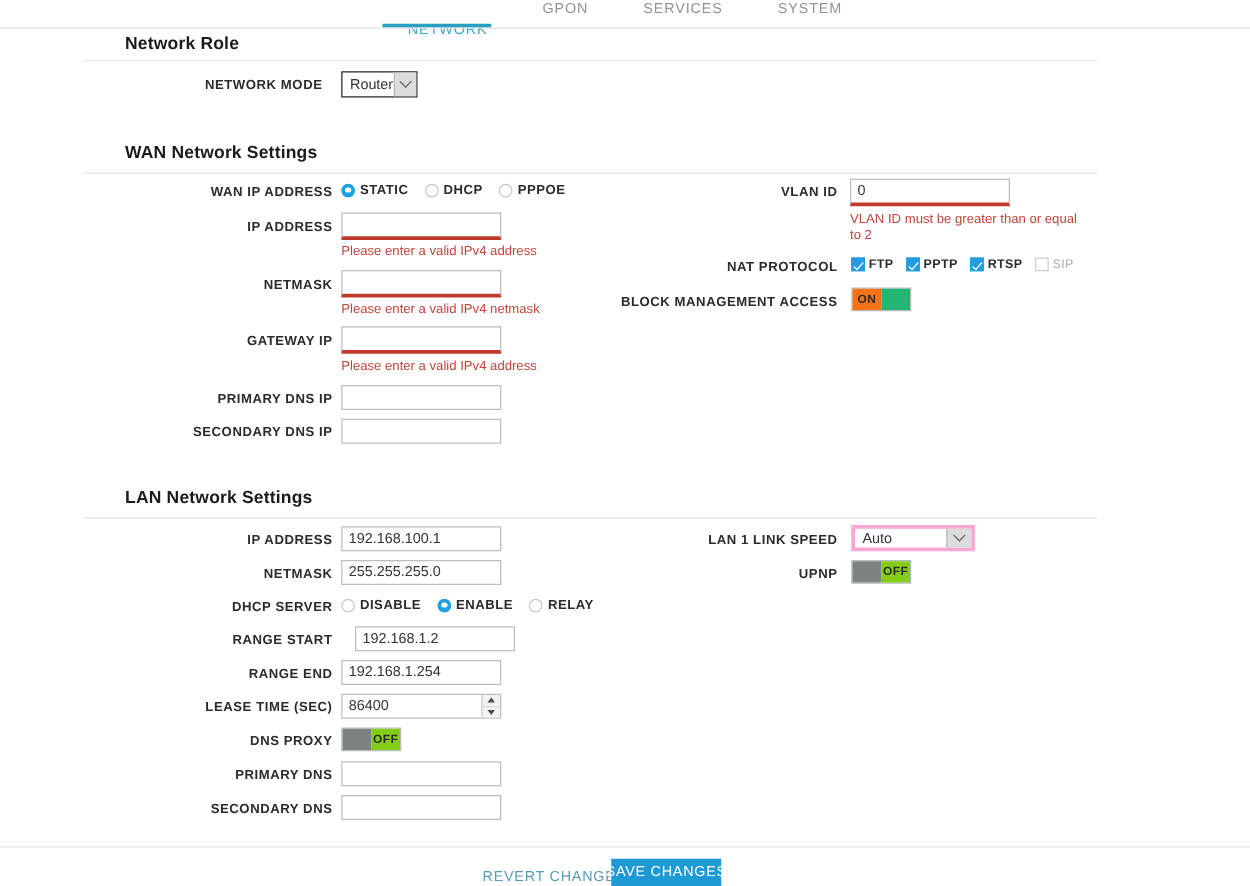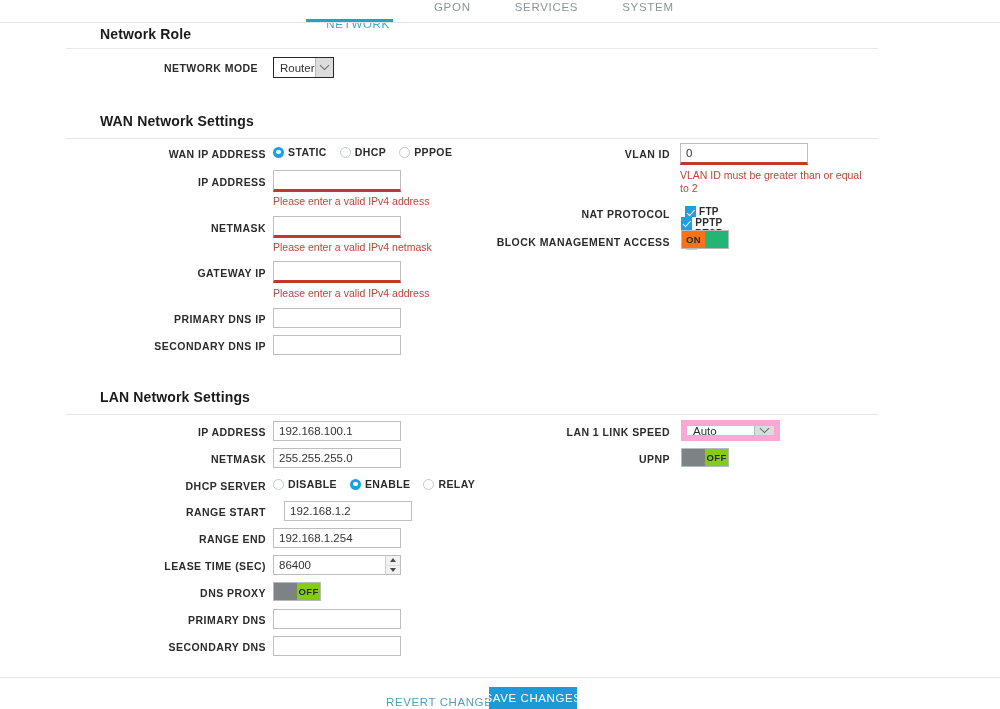--- a/index.html
+++ b/index.html
@@ -74,21 +74,21 @@
     flex:0 0 auto;
   }
   .radio.on{border:none;background:#1ba1e2;}
   .radio.on:after{
     content:"";position:absolute;left:3.2px;top:3.2px;
     width:4.6px;height:4.6px;border-radius:50%;background:#fff;
   }
   .radio-lbl{font-size:10.5px;font-weight:bold;color:#2b2b2b;letter-spacing:.4px;}
 
   
-  .chk-group{position:absolute;display:flex;align-items:center;flex-direction:column;}
+  .chk-group{position:absolute;display:flex;align-items:flex-start;}
   .chk-item{display:flex;align-items:center;margin-right:10px;}
   .chk{
     width:11px;height:11px;box-sizing:border-box;
     border:1px solid #c9cdd0;background:#fff;margin-right:3px;position:relative;
     flex:0 0 auto;
   }
   .chk.on{background:#1f9fe0;border-color:#1f9fe0;}
   .chk.on:after{
     content:"";position:absolute;left:3px;top:0.5px;width:3px;height:6.5px;
     border:solid #fff;border-width:0 1.6px 1.6px 0;transform:rotate(42deg);
@@ -122,21 +122,21 @@
   }
   .sel .arrow{
     width:19px;background:#dcdcdc;border-left:1px solid #b9b9b9;
     display:flex;align-items:center;justify-content:center;
   }
   .sel .arrow:after{
     content:"";width:6px;height:6px;border:solid #6b6b6b;
     border-width:0 1.4px 1.4px 0;transform:rotate(45deg) translate(-1.5px,-1.5px);
   }
   .sel.dark{border:1.5px solid #23272a;}
-  .sel.light{border:6px solid #f9a8d4;}
+  .sel.light{border:3px solid #f9a8d4;}
 
   
   .spin{
     position:absolute;width:15px;height:18px;
     display:flex;flex-direction:column;border-left:1px solid #cfcfcf;
     background:#f2f2f2;box-sizing:border-box;
   }
   .spin div{
     flex:1;display:flex;align-items:center;justify-content:center;
     border-bottom:1px solid #dcdcdc;

